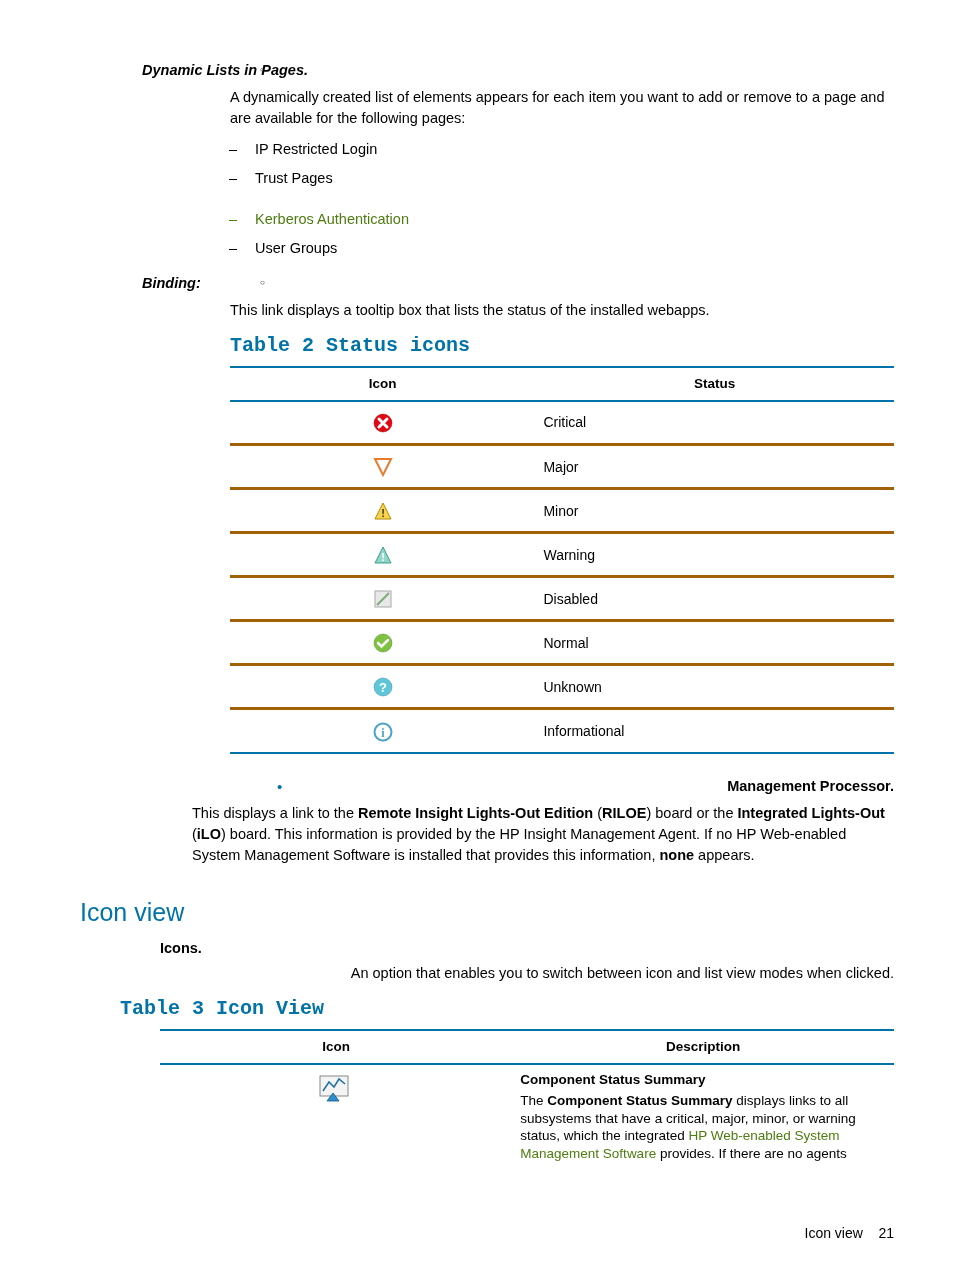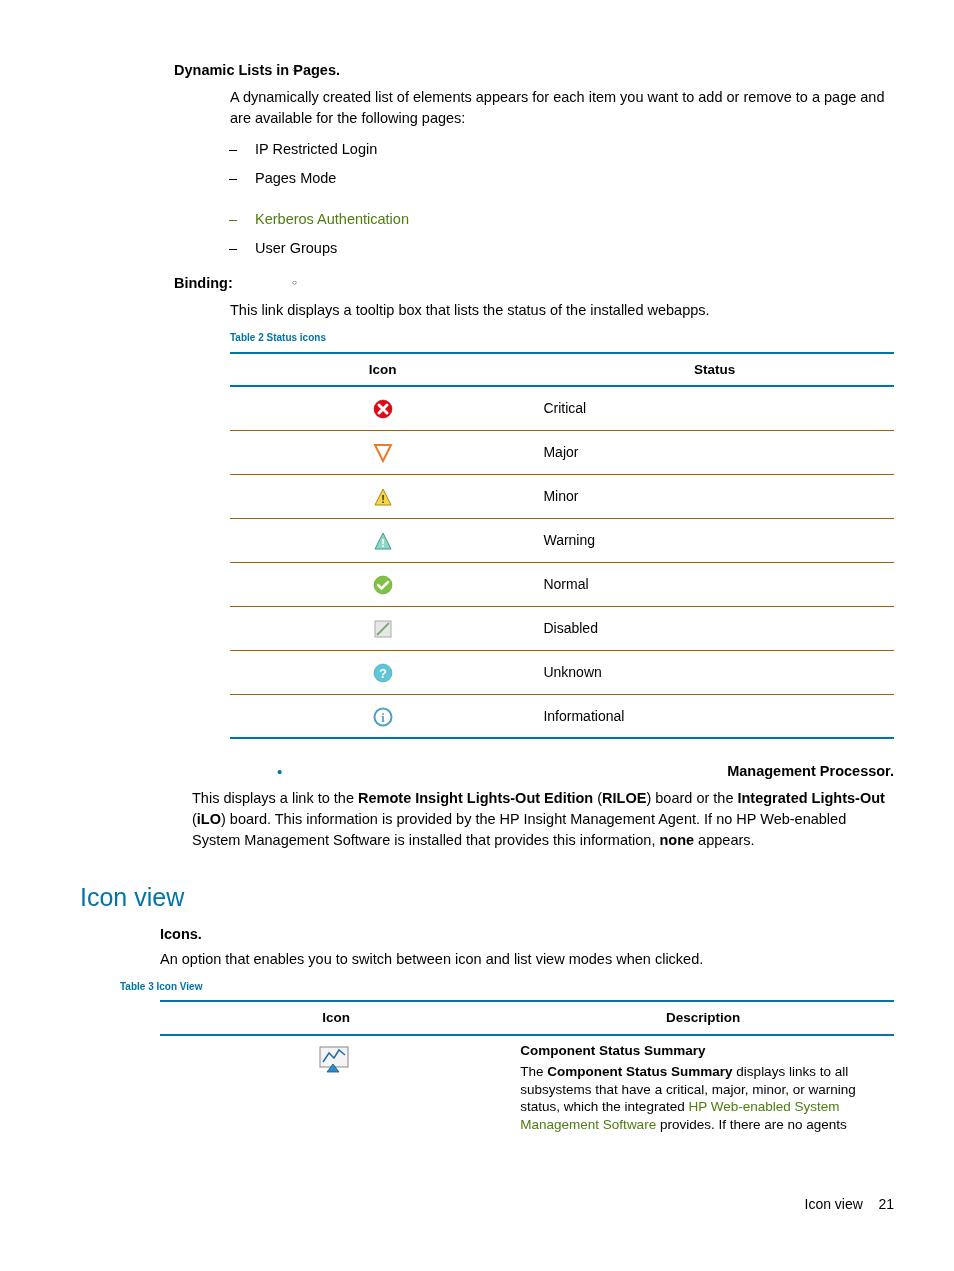--- a/index.html
+++ b/index.html
@@ -14,56 +14,58 @@
   }
   .circ-bullet::before {
     content: "○";
     position: absolute;
     left: 118px;
     font-size: 8px;
     top: 4px;
   }
   .circ-bullet {
     position: relative;
-    margin-left: 94px;
+    margin-left: 62px;
     margin-bottom: 6px;
+    font-style: italic;
   }
   .circ-bullet .title { font-weight: bold; }
   .circ-body { margin-left: 150px; margin-bottom: 10px; }
   .dash-list { margin-left: 175px; }
   .dash-item::before {
     content: "–";
     position: absolute;
     left: -26px;
   }
   .dash-item { position: relative; margin-bottom: 8px; }
   .link { color: #4d7c0f; margin-top: 20px; }
   .table-caption {
     color: #0073a8;
     font-weight: bold;
     margin: 8px 0 6px 150px;
-    font-size: 10px;
+    font-size: 20px;
+    font-family: Liberation Mono, monospace;
   }
   .table-caption.wide { margin-left: 40px; }
   table.status {
     margin-left: 150px;
     width: calc(100% - 150px);
     border-collapse: collapse;
   }
   table.status th {
     border-top: 2px solid #0073a8;
     border-bottom: 2px solid #0073a8;
     padding: 6px 8px;
     font-weight: bold;
     font-size: 13.5px;
   }
   table.status th:first-child { text-align: center; width: 46%; }
   table.status th:last-child { text-align: center; }
   table.status td {
-    border-bottom: 1px solid #a16207;
+    border-bottom: 3px solid #a16207;
     padding: 8px 8px;
     font-size: 14px;
     vertical-align: middle;
   }
   table.status td.icon-cell { text-align: center; height: 44px; }
   table.status tr:last-child td { border-bottom: 2px solid #0073a8; }
 
   .dot-bullet::before {
     content: "•";
     position: absolute;
@@ -75,21 +77,21 @@
   .dot-body { margin-left: 112px; margin-bottom: 10px; }
   .bold { font-weight: bold; }
 
   h2.section {
     color: #0073a8;
     font-weight: normal;
     font-size: 25px;
     margin: 28px 0 8px 0;
   }
   .sub-head { font-weight: bold; margin-left: 80px; margin-bottom: 4px; }
-  .sub-body { margin-left: 80px; margin-bottom: 10px; }
+  .sub-body { margin-left: 80px; margin-bottom: 10px; text-align: right; }
 
   table.iconview {
     margin-left: 80px;
     width: calc(100% - 80px);
     border-collapse: collapse;
   }
   table.iconview th {
     border-top: 2px solid #0073a8;
     border-bottom: 2px solid #0073a8;
     padding: 6px 8px;
@@ -114,21 +116,21 @@
 </head>
 <body>
 
 <div class="circ-bullet">
   <span class="title">Dynamic Lists in Pages.</span>
 </div>
 <div class="circ-body">A dynamically created list of elements appears for each item you want to add or remove to a page and are available for the following pages:</div>
 
 <div class="dash-list">
   <div class="dash-item">IP Restricted Login</div>
-  <div class="dash-item">Pages Mode</div>
+  <div class="dash-item">Trust Pages</div>
   <div class="dash-item link">Kerberos Authentication</div>
   <div class="dash-item">User Groups</div>
 </div>
 
 <div class="circ-bullet" style="margin-top:14px">
   <span class="title">Binding:</span>
 </div>
 <div class="circ-body">This link displays a tooltip box that lists the status of the installed webapps.</div>
 
 <div class="table-caption">Table 2 Status icons</div>
@@ -162,31 +164,31 @@
     </tr>
     <tr>
       <td class="icon-cell"><span><svg class="ic" viewBox="0 0 20 20">
               <path d="M10 2 L18 18 L2 18 Z" fill="#8fd6c7" stroke="#3a9f8a" stroke-width="1"></path>
               <text x="10" y="16" text-anchor="middle" font-size="11" font-weight="bold" fill="#fff">!</text>
             </svg></span></td>
       <td>Warning</td>
     </tr>
     <tr>
       <td class="icon-cell"><span><svg class="ic" viewBox="0 0 20 20">
+              <rect x="2" y="2" width="16" height="16" fill="#e8e8e8" stroke="#aaa" stroke-width="1"></rect>
+              <line x1="4" y1="16" x2="16" y2="4" stroke="#7fa87f" stroke-width="2"></line>
+            </svg></span></td>
+      <td>Disabled</td>
+    </tr>
+    <tr>
+      <td class="icon-cell"><span><svg class="ic" viewBox="0 0 20 20">
               <circle cx="10" cy="10" r="9" fill="#7fc241" stroke="#4a8a1f" stroke-width="0.5"></circle>
               <path d="M5 10 L8.5 13.5 L15 7" stroke="#fff" stroke-width="2.5" fill="none" stroke-linecap="round"></path>
             </svg></span></td>
       <td>Normal</td>
-    </tr>
-    <tr>
-      <td class="icon-cell"><span><svg class="ic" viewBox="0 0 20 20">
-              <rect x="2" y="2" width="16" height="16" fill="#e8e8e8" stroke="#aaa" stroke-width="1"></rect>
-              <line x1="4" y1="16" x2="16" y2="4" stroke="#7fa87f" stroke-width="2"></line>
-            </svg></span></td>
-      <td>Disabled</td>
     </tr>
     <tr>
       <td class="icon-cell"><span><svg class="ic" viewBox="0 0 20 20">
               <circle cx="10" cy="10" r="9" fill="#5fc6d8" stroke="#2a8fa0" stroke-width="0.5"></circle>
               <text x="10" y="15" text-anchor="middle" font-size="13" font-weight="bold" fill="#fff">?</text>
             </svg></span></td>
       <td>Unknown</td>
     </tr>
     <tr>
       <td class="icon-cell"><span><svg class="ic" viewBox="0 0 20 20">

